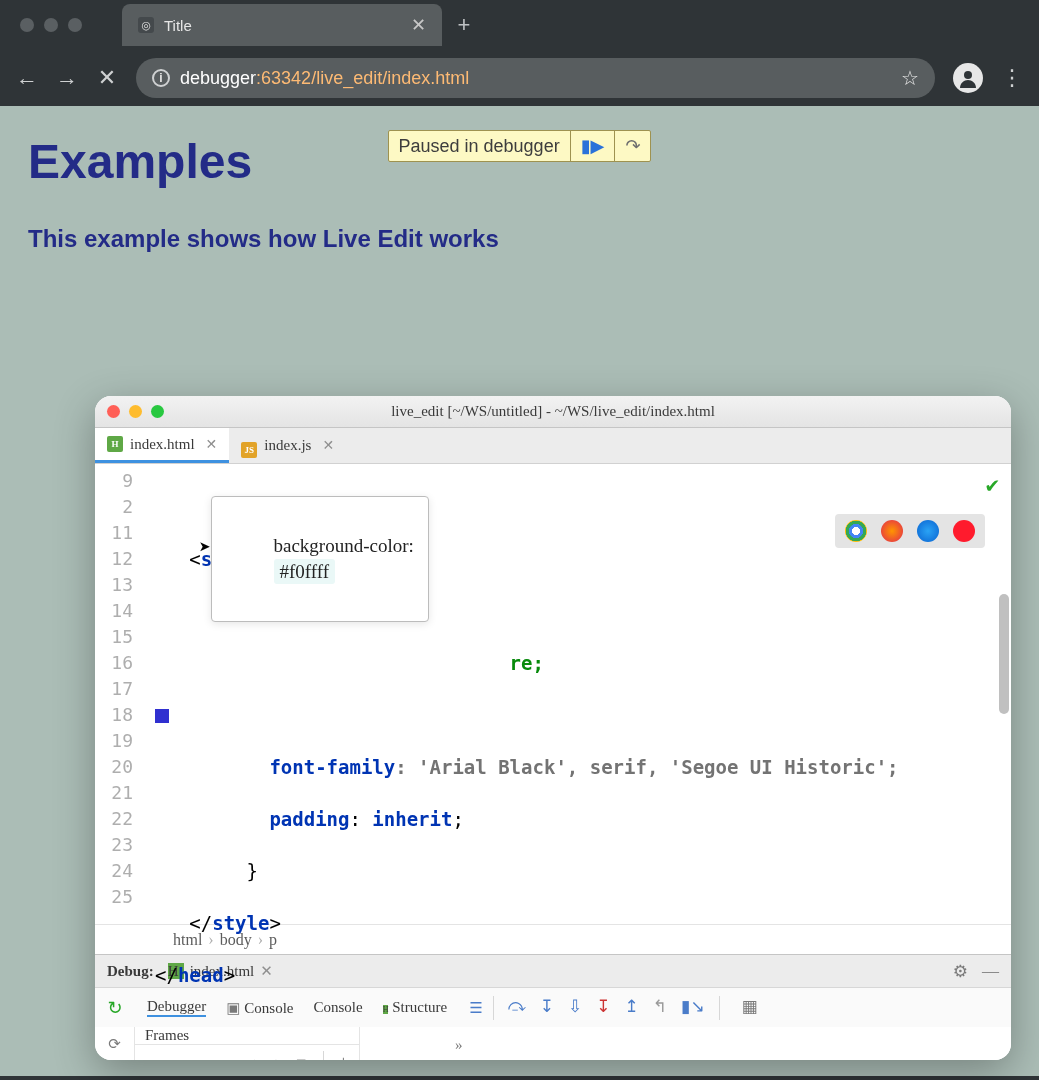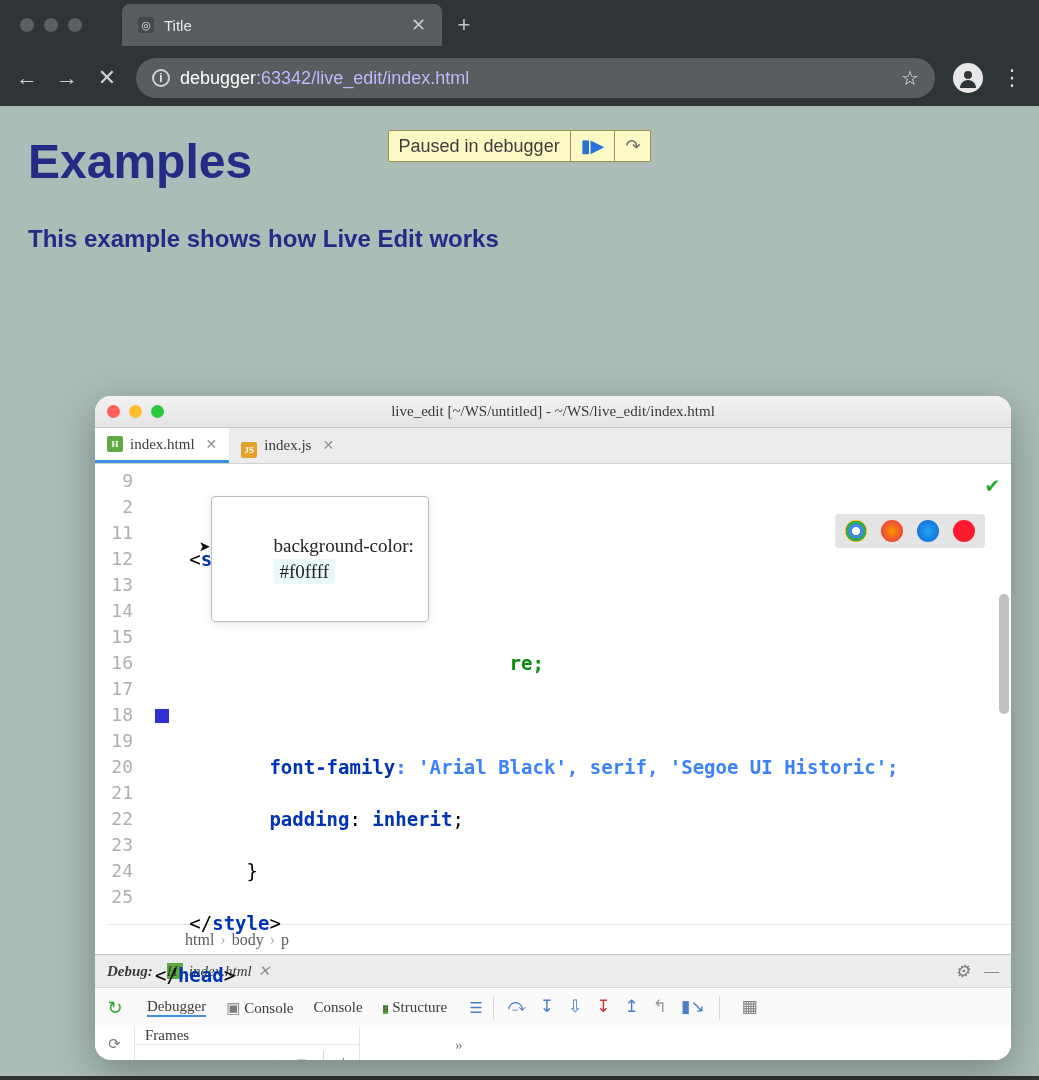--- a/index.html
+++ b/index.html
@@ -12,21 +12,21 @@
 .dot{ width:14px;height:14px;border-radius:50%;background:#5a5f62;}
 .tab{ display:flex;align-items:center;gap:10px;background:#585d5f;color:#e6e6e6;border-radius:8px 8px 0 0;padding:10px 16px;min-width:320px;font-size:15px;}
 .tab .favicon{width:16px;height:16px;background:#44494c;border-radius:3px;display:inline-flex;align-items:center;justify-content:center;font-size:11px;}
 .tab .close{margin-left:auto;font-size:18px;color:#c7c7c7;}
 .newtab{display:flex;align-items:center;justify-content:center;width:28px;height:28px;color:#bfc2c4;font-size:22px;}
 .navbar{display:flex;align-items:center;height:56px;padding:0 16px;gap:18px;color:#cfd1d2;font-size:22px;}
 .nav-icon{width:22px;height:22px;display:flex;align-items:center;justify-content:center;}
 .addr{display:flex;align-items:center;gap:10px;background:#585d5f;border-radius:24px;padding:8px 16px;flex:1;font-size:18px;color:#e7e7e7;}
 .addr .info{width:18px;height:18px;border:2px solid #cfd1d2;border-radius:50%;display:flex;align-items:center;justify-content:center;font-size:12px;font-weight:bold;}
 .addr .host{color:#fff;}
-.addr .dim{color:#c4b5fd;}
+.addr .dim{color:#fdba74;}
 .star{margin-left:auto;font-size:20px;}
 .avatar{width:30px;height:30px;border-radius:50%;background:#e7e7e7;display:flex;align-items:center;justify-content:center;color:#2f3437;font-size:20px;}
 .kebab{font-size:22px;}
 
 
 .page{background:#abbdb6;height:970px;position:relative;padding:28px;font-family:'Arial Black',sans-serif;}
 .page h1{color:#232b87;font-size:48px;font-weight:900;}
 .page h2{color:#232b87;font-size:24px;font-weight:900;margin-top:36px;}
 .debugger-badge{position:absolute;top:24px;left:50%;transform:translateX(-50%);display:flex;align-items:center;background:#fdf9c4;border:1px solid #9e9250;color:#3d3d3d;font-family:Arial;font-size:18px;border-radius:2px;overflow:hidden;}
 .debugger-badge span{padding:4px 10px;}
@@ -47,39 +47,39 @@
 .ide-tab .tclose{color:#8f8f8f;font-size:14px;margin-left:4px;}
 
 .editor{flex:0 0 auto;display:flex;position:relative;background:#fff;height:460px;}
 .gutter{width:46px;text-align:right;color:#aeaeae;font-size:18px;padding-top:4px;}
 .gutter div{height:26px;line-height:26px;padding-right:8px;}
 .fold{width:14px;position:relative;}
 .code{flex:1;padding-top:4px;line-height:26px;white-space:pre;color:#000;font-size:19px;position:relative;}
 .code .line{height:26px;}
 .tagc{color:#0034b3;font-weight:bold;}
 .prop{color:#0034b3;font-weight:bold;}
-.str{color:#3b82f6;font-weight:bold;}
+.str{color:#737373;font-weight:bold;}
 .num{color:#2050f0;}
 .unit{color:#078a0b;}
 .inh{color:#0034b3;font-weight:bold;}
 .azure{color:#078a0b;font-weight:bold;}
 .swatch{display:inline-block;width:14px;height:14px;background:#3030d0;margin-right:4px;vertical-align:-1px;}
 .checkmark{position:absolute;top:8px;right:12px;color:#28a828;font-size:22px;font-weight:bold;}
 .browser-icons{position:absolute;top:50px;right:26px;background:#e4e4e4;border-radius:4px;padding:6px 10px;display:flex;gap:14px;}
 .bicon{width:22px;height:22px;border-radius:50%;}
 .scrollbar-v{position:absolute;right:2px;top:130px;width:10px;height:120px;background:#c0c0c0;border-radius:5px;}
 
 .tooltip{position:absolute;top:32px;left:56px;background:#fff;border:1px solid #bcbcbc;border-radius:4px;padding:10px 14px;font-family:-apple-system;font-size:19px;color:#222;box-shadow:0 2px 8px rgba(0,0,0,.1);z-index:5;}
 .tooltip .tval{background:#eaf8f7;padding:2px 6px;border-radius:3px;}
 .cursor-arrow{position:absolute;top:70px;left:44px;font-size:20px;z-index:6;}
 
-.breadcrumb{height:30px;background:#fff;border-top:1px solid #e4e4e4;display:flex;align-items:center;padding-left:78px;color:#5c5c5c;font-family:-apple-system;font-size:16px;gap:6px;margin-left:12px;}
+.breadcrumb{height:30px;background:#fff;border-top:1px solid #e4e4e4;display:flex;align-items:center;padding-left:78px;color:#5c5c5c;font-family:-apple-system;font-size:16px;gap:6px;}
 .breadcrumb .sep{color:#b0b0b0;}
 
-.debug-hdr{height:27px;background:#ececec;border-top:1px solid #c5c5c5;display:flex;align-items:center;padding:16px 12px;font-family:-apple-system;font-size:15px;color:#3a3a3a;gap:14px;font-style:italic;}
+.debug-hdr{height:27px;background:#ececec;border-top:1px solid #c5c5c5;display:flex;align-items:center;padding:16px 12px;font-family:-apple-system;font-size:15px;color:#3a3a3a;gap:14px;}
 .debug-hdr .lbl{font-weight:bold;}
 .debug-hdr .dbgtab{display:flex;align-items:center;gap:6px;color:#3a3a3a;}
 .debug-hdr .right{margin-left:auto;display:flex;gap:14px;color:#7a7a7a;font-size:17px;}
 
 .debug-toolbar{height:40px;background:#fafafa;border-top:1px solid #d7d7d7;display:flex;align-items:center;font-family:-apple-system;font-size:15px;}
 .debug-side{width:40px;display:flex;flex-direction:column;align-items:center;padding:6px 0;gap:8px;}
 .dtabs{display:flex;align-items:center;gap:20px;padding:0 12px;height:100%;}
 .dtab{color:#3a3a3a;}
 .dtab.active{border-bottom:2px solid #3e91e0;padding-bottom:0;}
 .dtab .ticon{color:#7a7a7a;margin-right:4px;}

